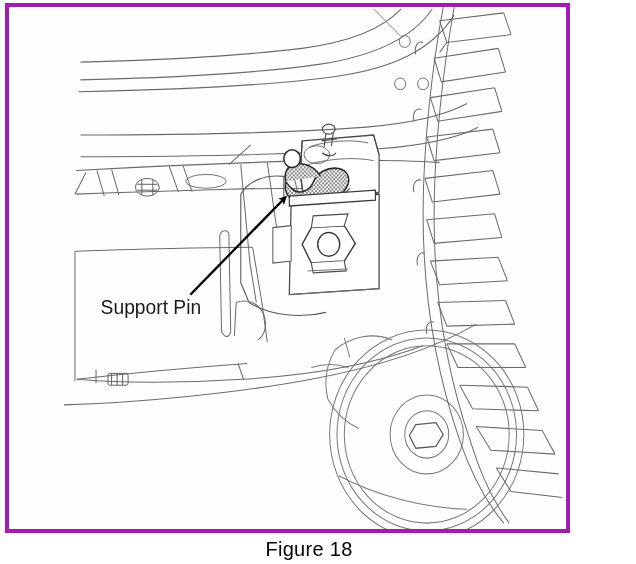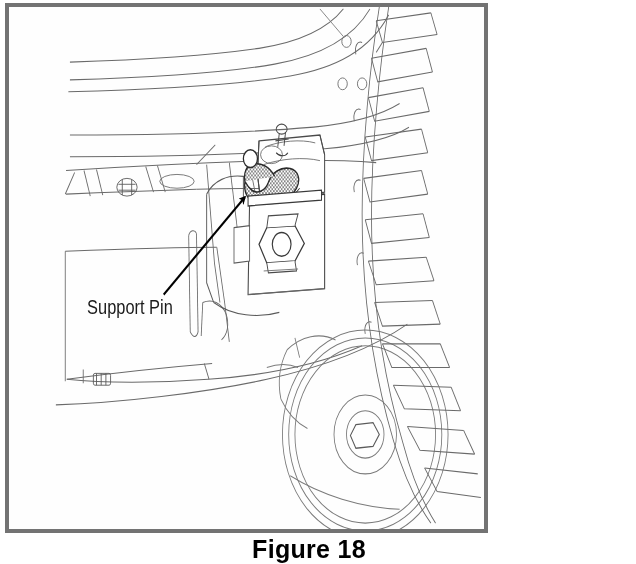--- a/index.html
+++ b/index.html
@@ -18,45 +18,45 @@
     position: absolute;
     left: 0; top: 0;
     width: 636px;
     height: 564px;
     background: #ffffff;
   }
   #figure-frame {
     position: absolute;
     left: 5px;
     top: 3px;
-    width: 483px;
+    width: 565px;
     height: 530px;
-    border: 4px solid #737373;
+    border: 4px solid #a21caf;
     box-sizing: border-box;
     background: #fefefe;
     overflow: hidden;
   }
   #illustration-svg {
     position: absolute;
     left: 0; top: 0;
     width: 100%;
     height: 100%;
     display: block;
   }
   #caption-bar {
     position: absolute;
     left: 5px;
     top: 535px;
     width: 608px;
     text-align: center;
   }
   #figure-caption {
     font-family: "Liberation Sans", sans-serif;
-    font-size: 25px;
-    font-weight: bold;
+    font-size: 20px;
+    font-weight: normal;
     color: #000000;
     letter-spacing: 0.3px;
     line-height: 28px;
     white-space: nowrap;
   }
   .callout-text {
     font-family: "Liberation Sans", sans-serif;
     font-size: 21px;
     font-weight: normal;
     fill: #1a1a1a;

